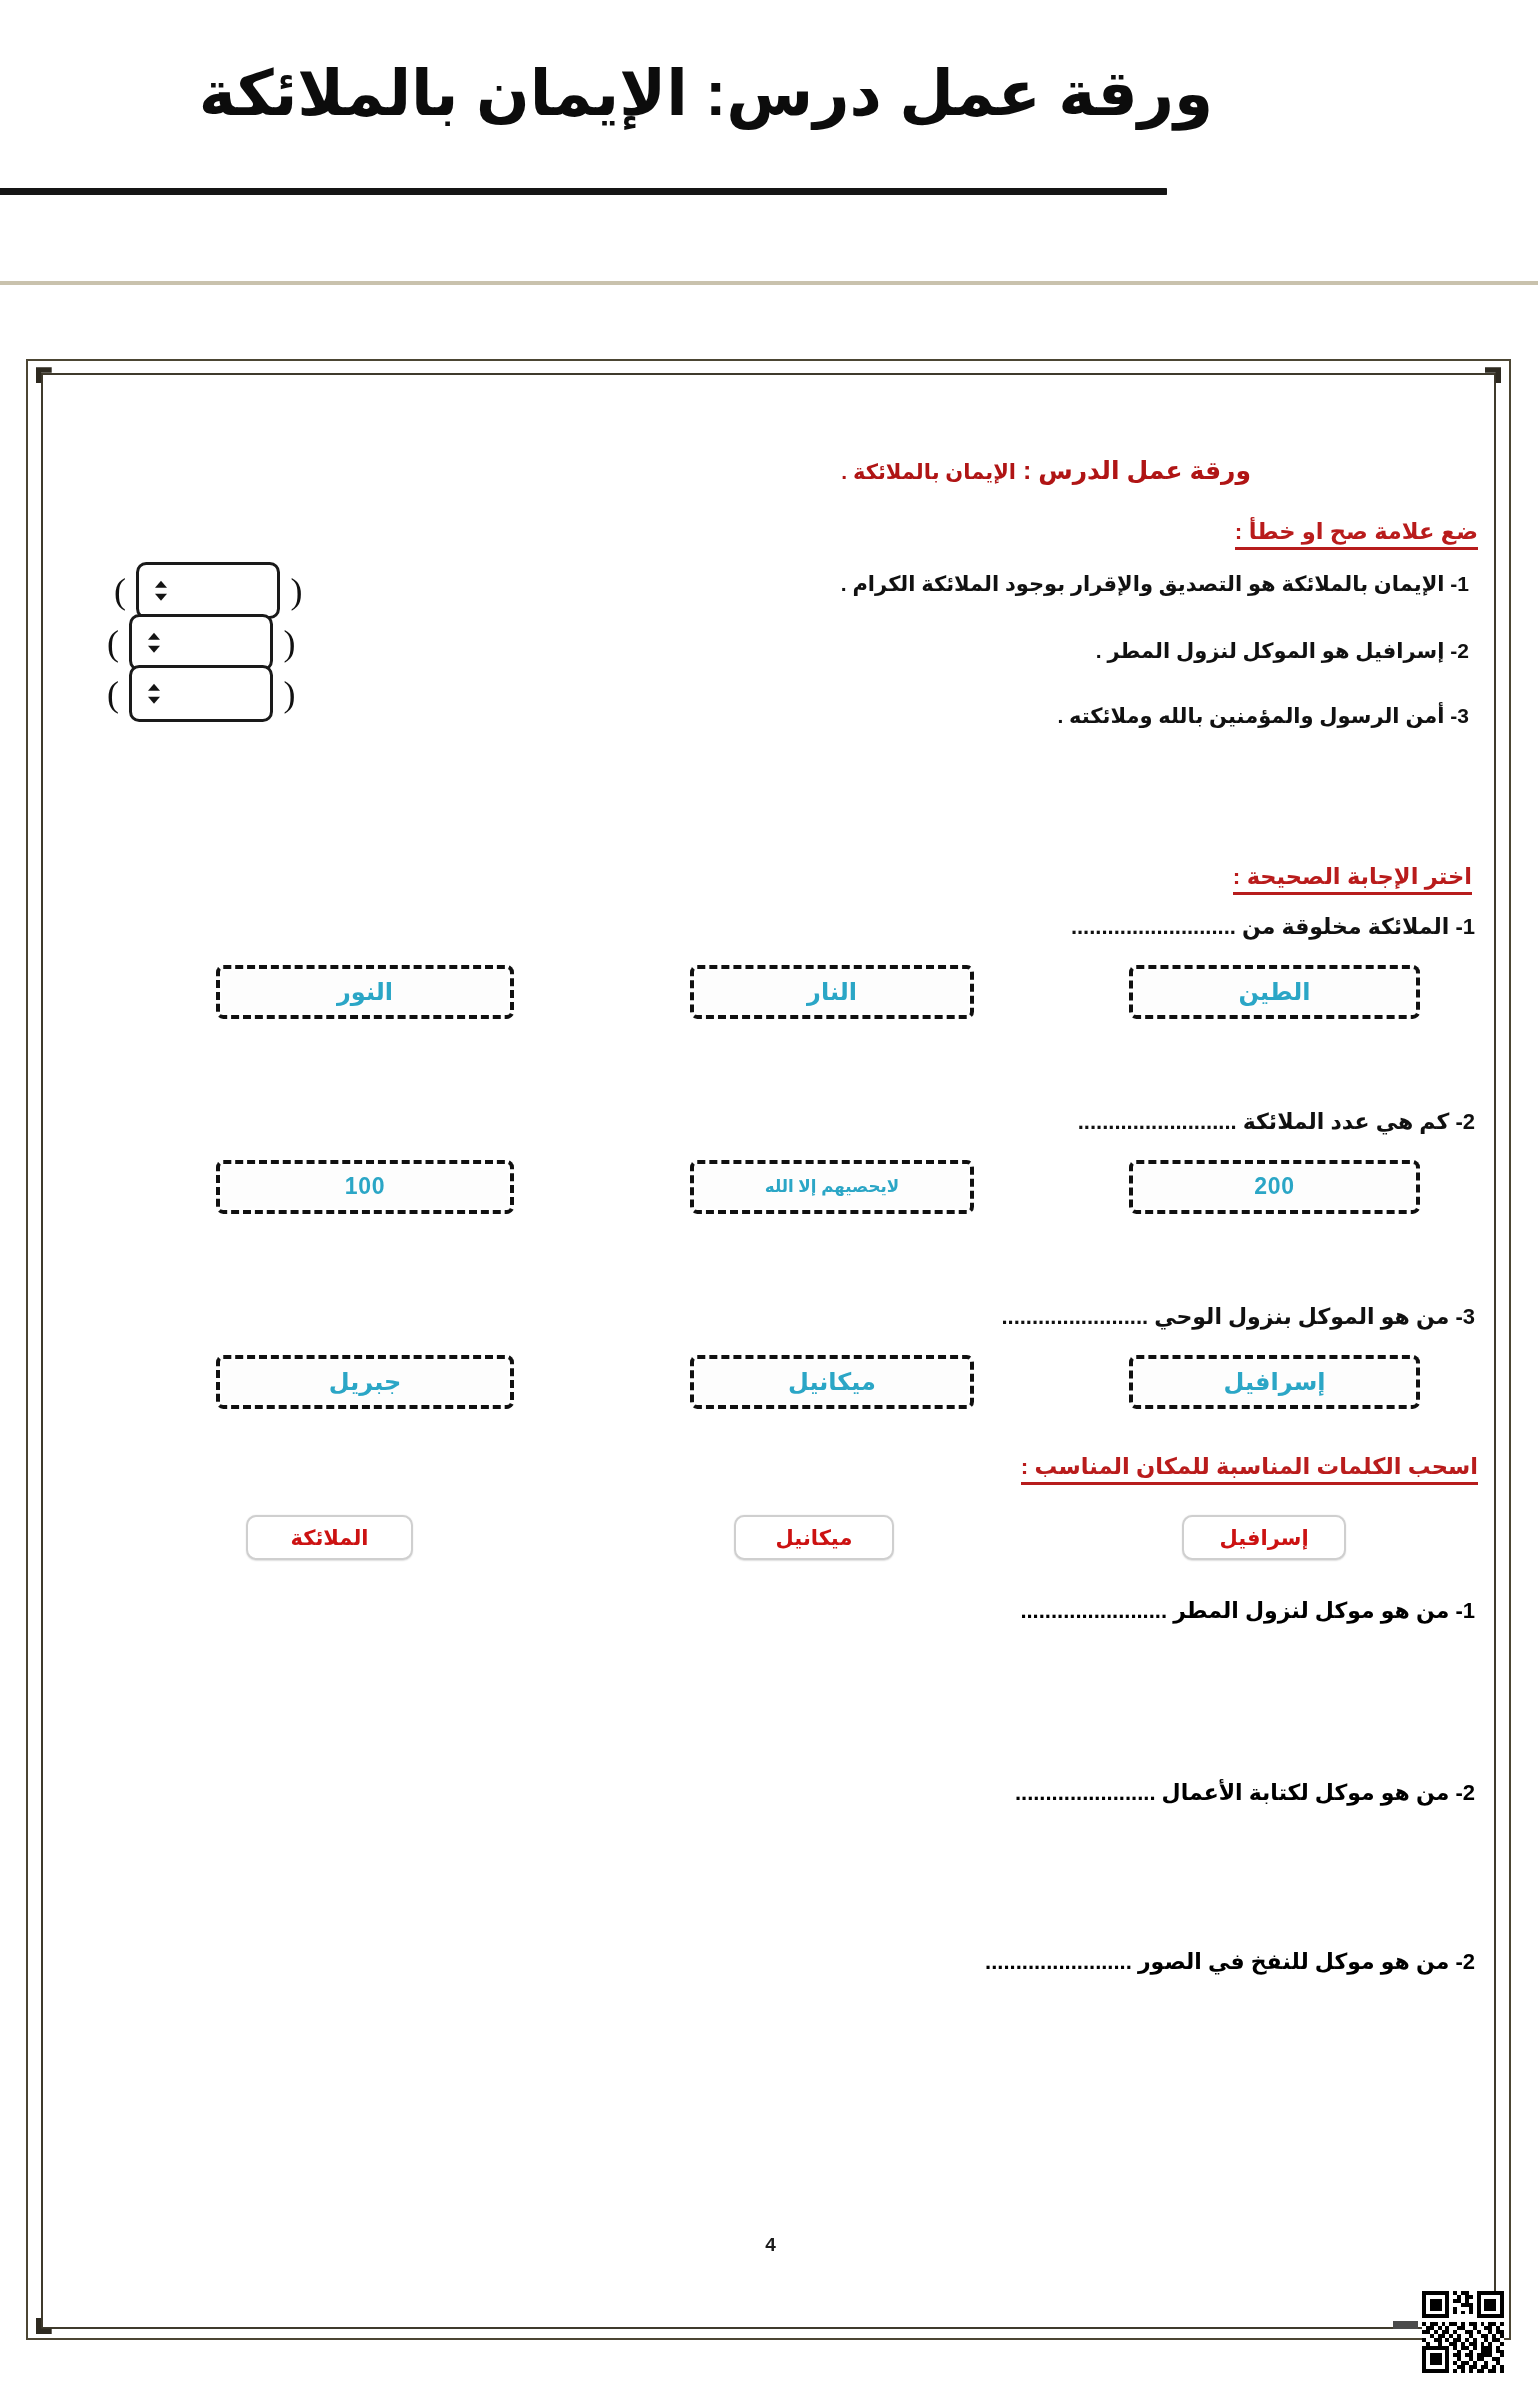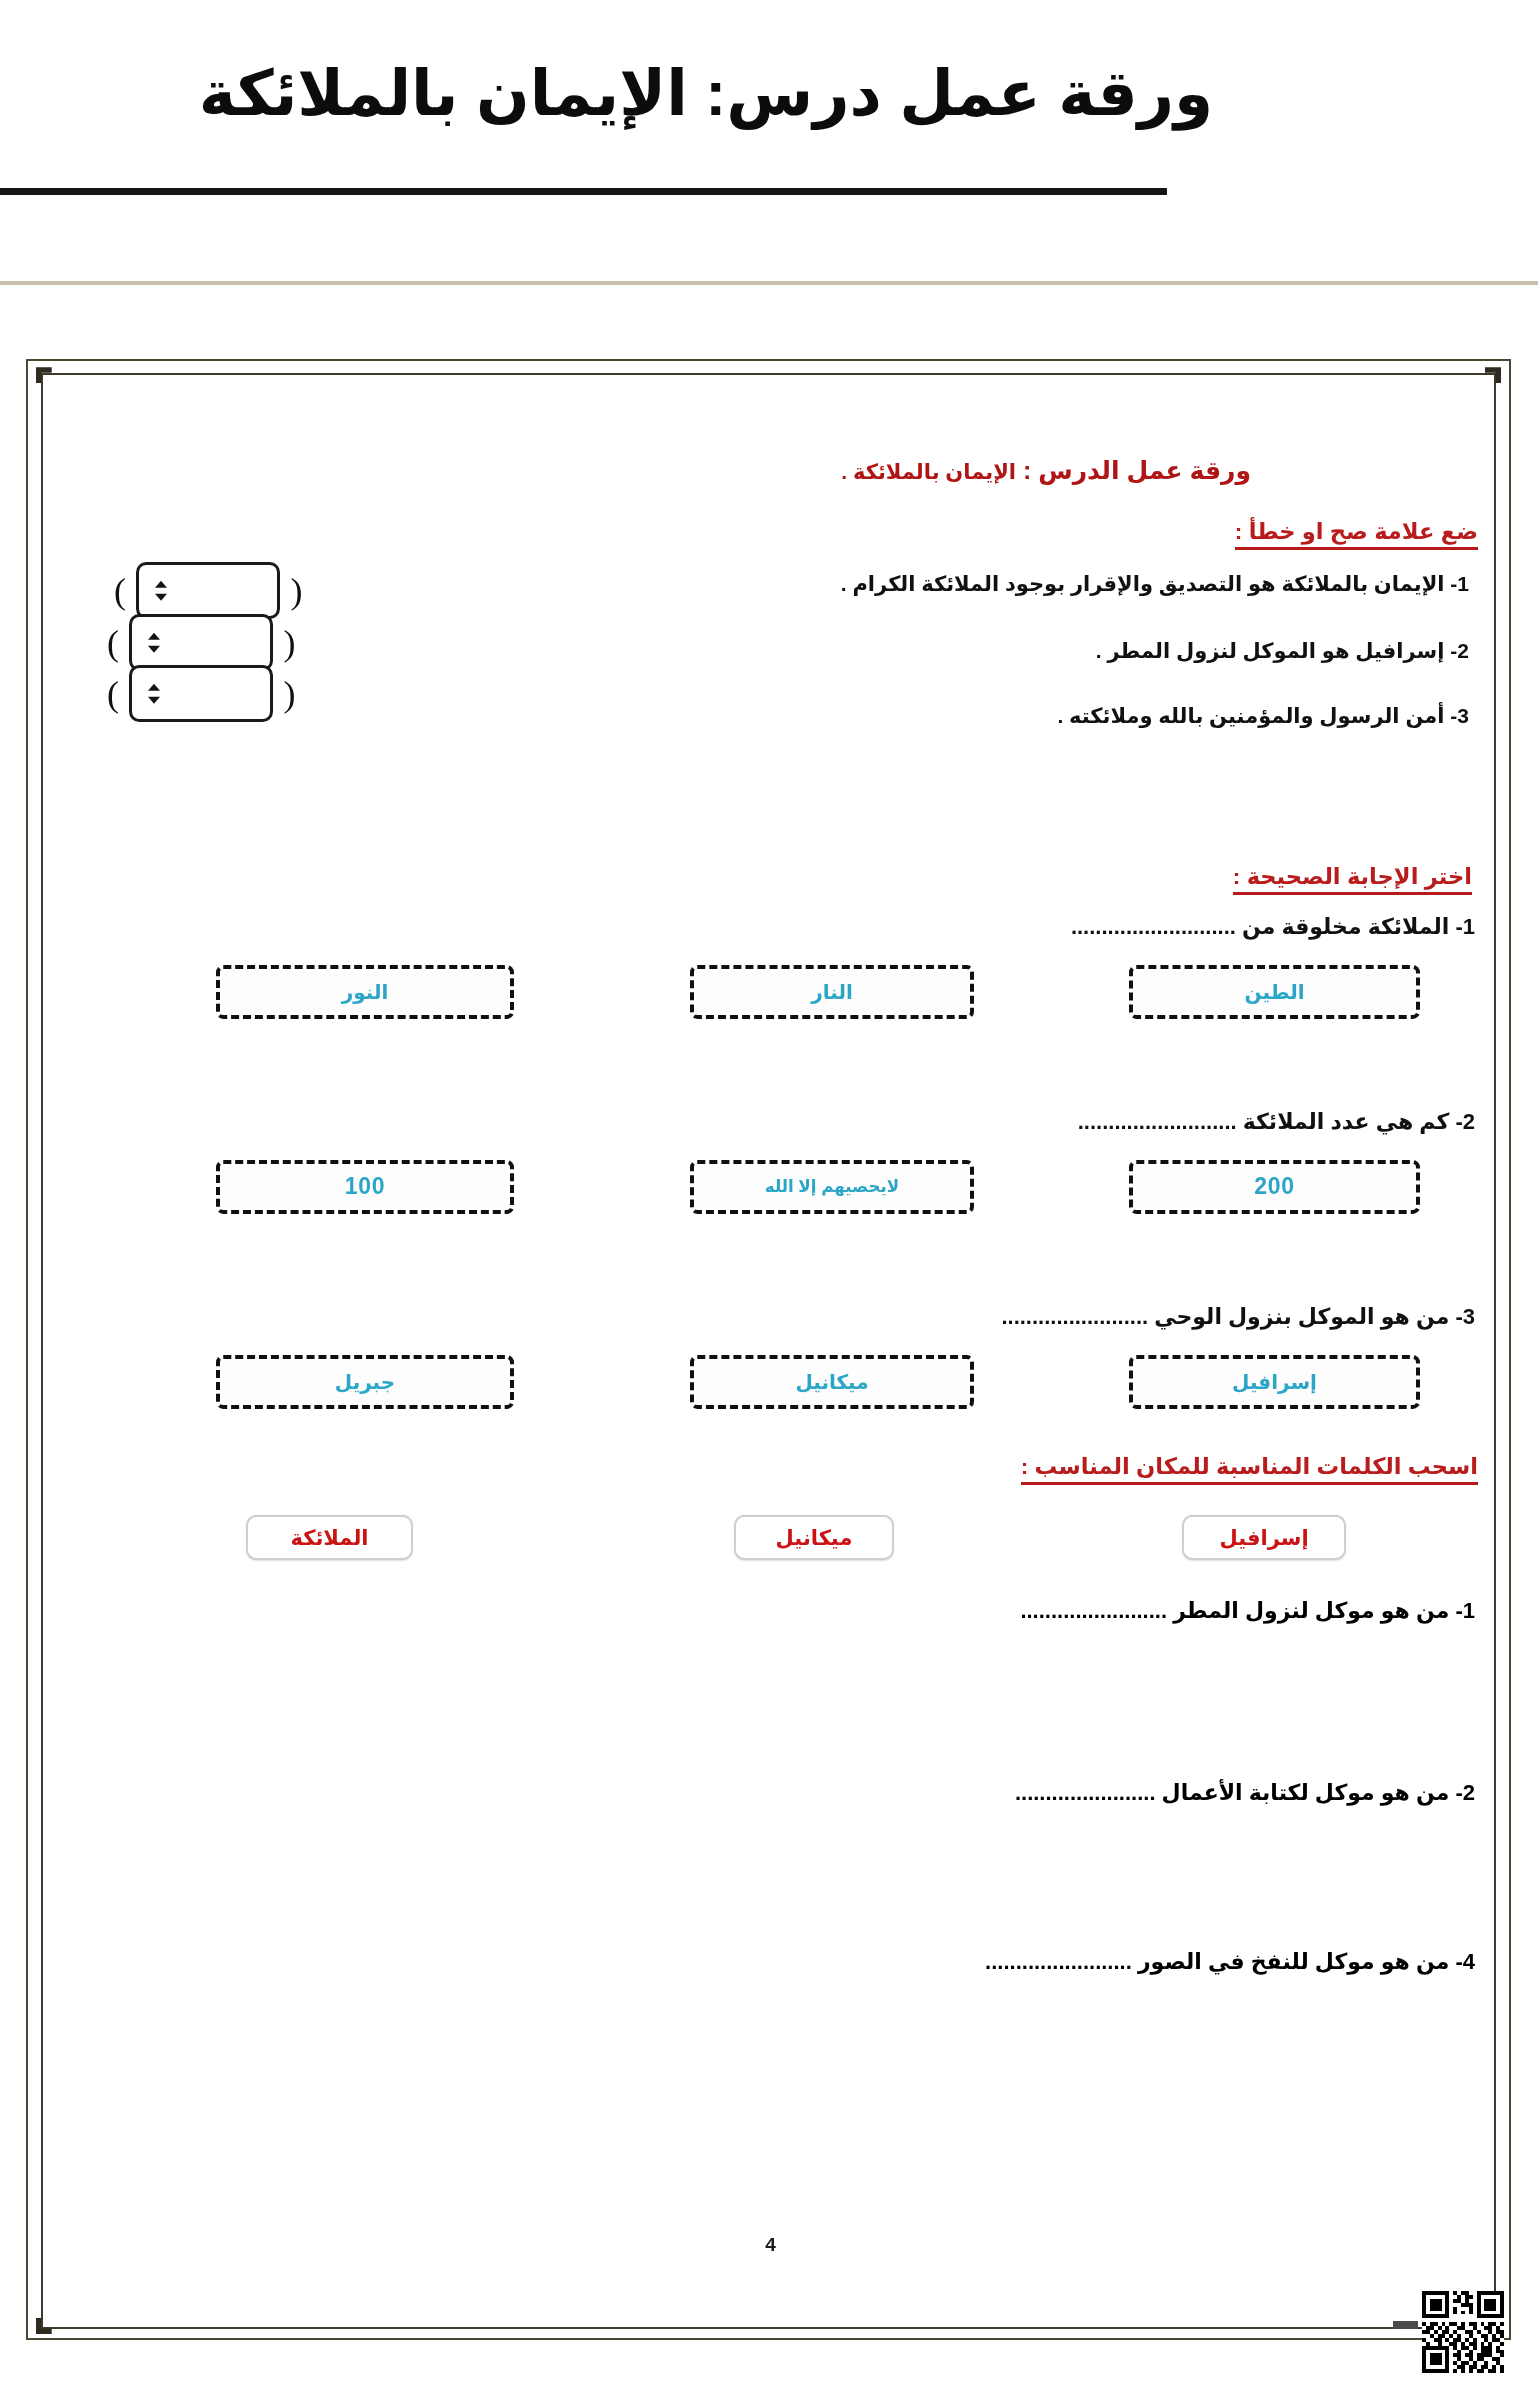--- a/index.html
+++ b/index.html
@@ -231,21 +231,21 @@
     position: absolute;
     top: 5.8px;
     height: 54px;
     border: 4.4px dashed #101010;
     border-radius: 7.3px;
     background: #fdfdfd;
     display: flex;
     align-items: center;
     justify-content: center;
     box-sizing: border-box;
-    font-size: 20px;
+    font-size: 24px;
     font-weight: 700;
     color: #2ba6c6;
     direction: rtl;
     white-space: nowrap;
     box-shadow: 0 0 0 1.5px #ffffff inset;
   }
   .opt-btn.a { right: 45px; width: 298px; }
   .opt-btn.b { right: 51px; width: 284px; }
   .opt-btn.c { right: 42px; width: 291px; }
 
@@ -448,21 +448,21 @@
       <div class="chip-slot s-b">
         <div class="chip b">ميكانيل</div>
       </div>
       <div class="chip-slot s-c">
         <div class="chip c">إسرافيل</div>
       </div>
     </div>
 
     <div class="fill-question f1">1- من هو موكل لنزول المطر ........................</div>
     <div class="fill-question f2">2- من هو موكل لكتابة الأعمال .......................</div>
-    <div class="fill-question f3">4- من هو موكل للنفخ في الصور ........................</div>
+    <div class="fill-question f3">2- من هو موكل للنفخ في الصور ........................</div>
 
     <div class="page-number">4</div>
   </div>
 </div>
 
 <div class="qr-dash"></div>
 <div class="qr-wrap">
   <svg width="82" height="82" viewBox="0 0 21 21" shape-rendering="crispEdges" aria-hidden="true">
     <rect width="21" height="21" fill="#ffffff"></rect>
     <g fill="#000000">

